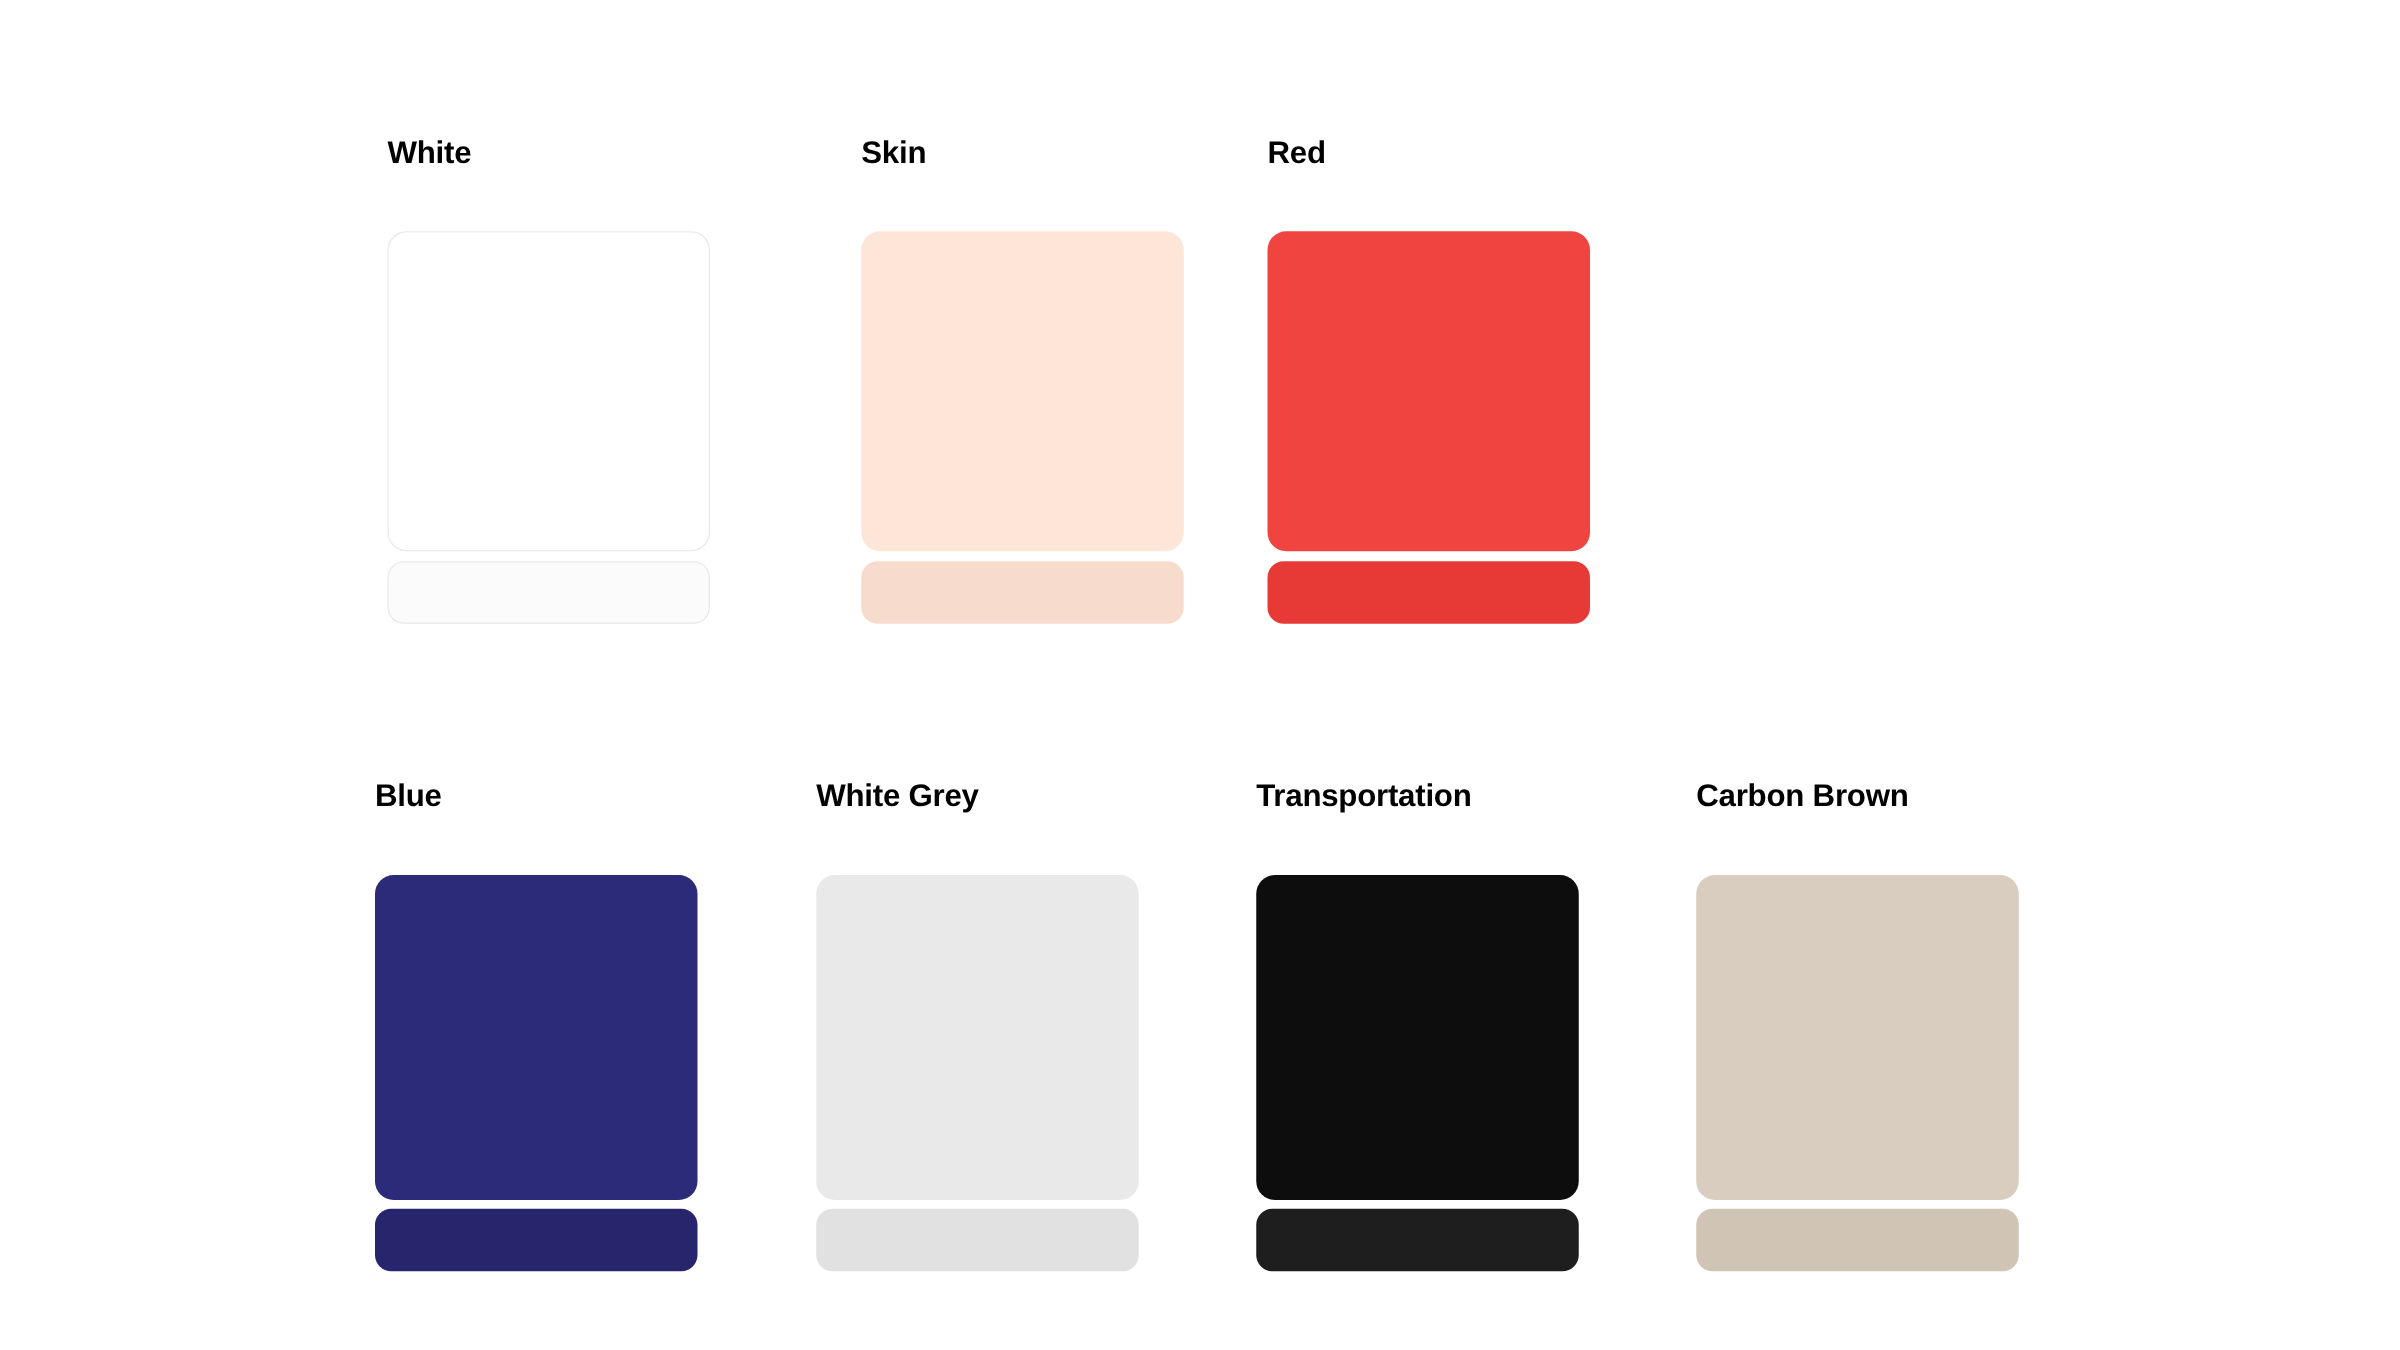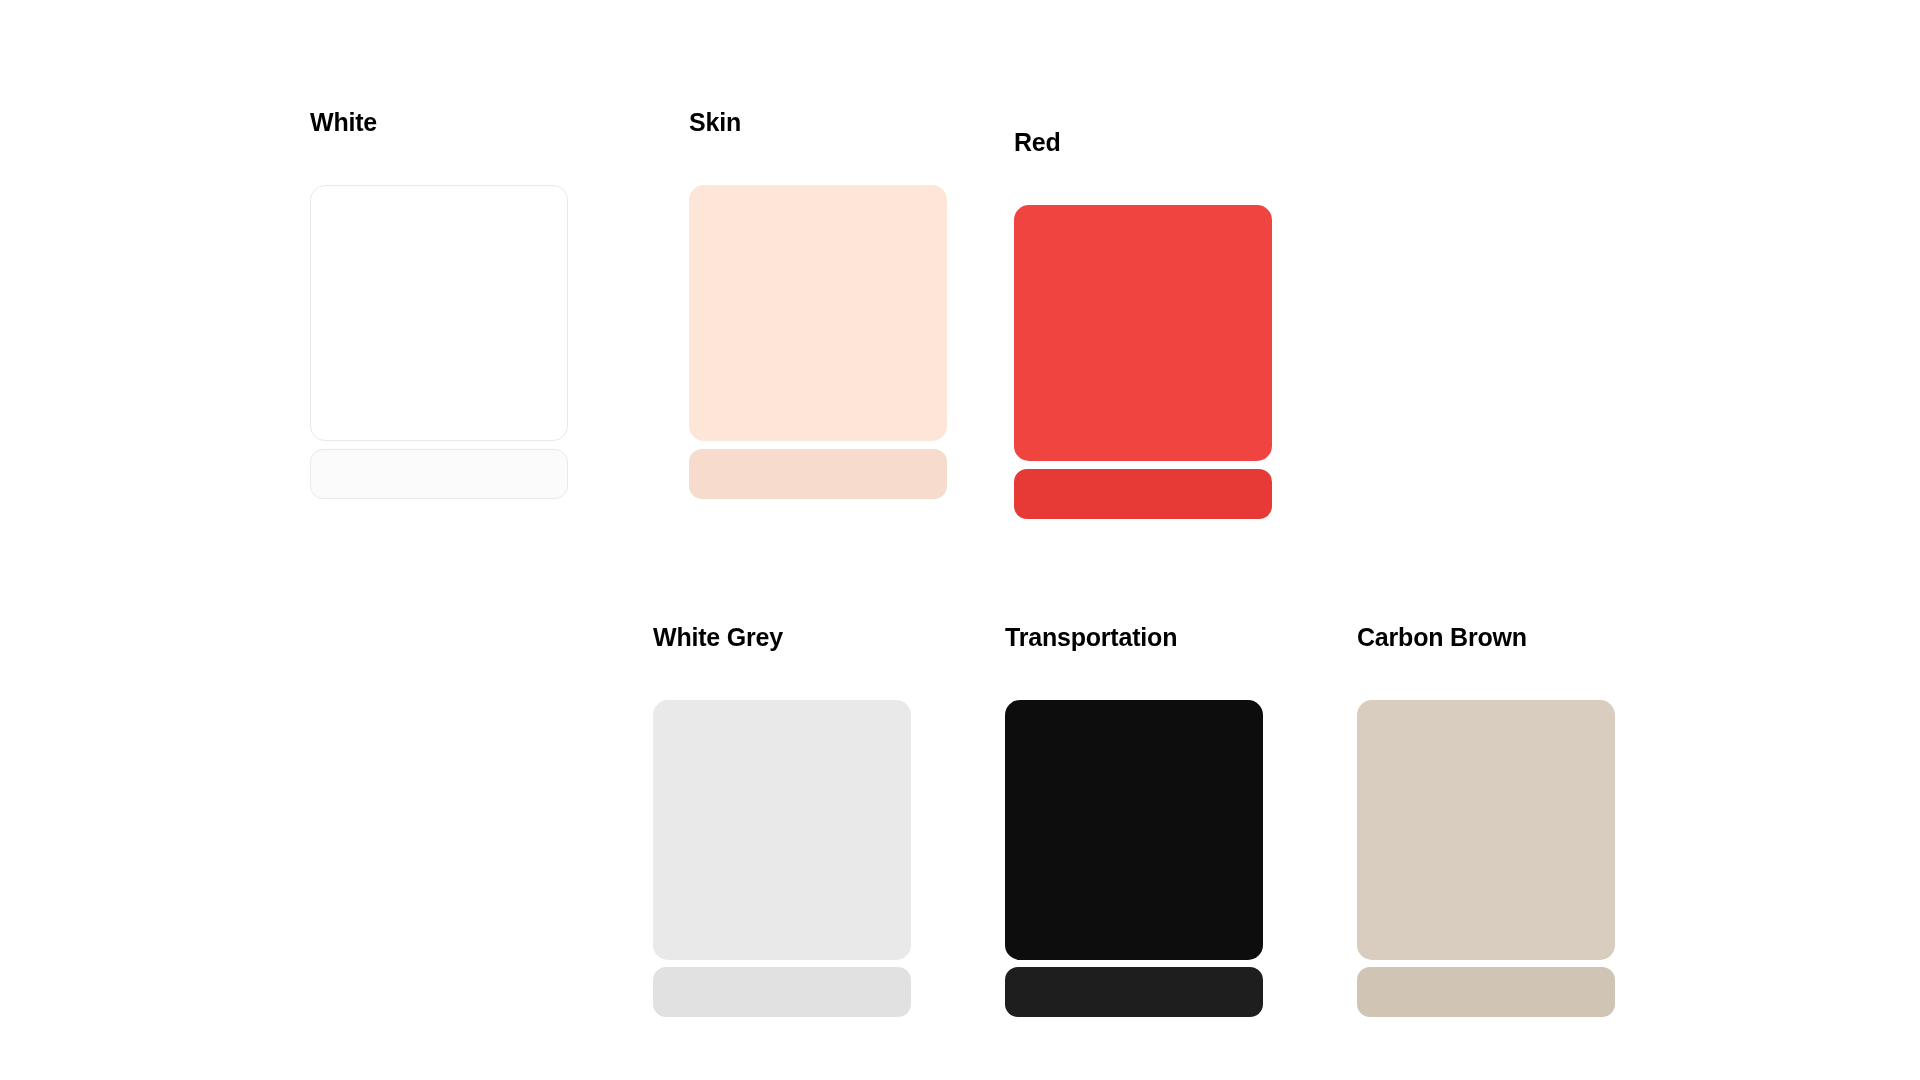--- a/index.html
+++ b/index.html
@@ -60,24 +60,29 @@
     <div class="swatch-card bordered" style="left: 310px; top: 110px; width: 258px;">
       <div class="swatch-label">White</div>
       <div class="swatch-main" style="background: rgb(255, 255, 255); height: 256px; margin-top: 50px; border-color: rgb(233, 233, 233);"></div>
       <div class="swatch-shade" style="background: rgb(251, 251, 251); height: 50px; margin-top: 8px; border-color: rgb(233, 233, 233);"></div>
     </div>
     <div class="swatch-card" style="left: 663px; top: 110px; width: 258px; margin-left: 26px;">
       <div class="swatch-label">Skin</div>
       <div class="swatch-main" style="background: rgb(253, 229, 216); height: 256px; margin-top: 50px;"></div>
       <div class="swatch-shade" style="background: rgb(247, 220, 205); height: 50px; margin-top: 8px;"></div>
     </div>
-    <div class="swatch-card" style="left: 1014px; top: 110px; width: 258px; margin-top: 20px;">
+    <div class="swatch-card" style="left: 1014px; top: 110px; width: 258px;">
       <div class="swatch-label">Red</div>
       <div class="swatch-main" style="background: rgb(239, 68, 64); height: 256px; margin-top: 50px;"></div>
       <div class="swatch-shade" style="background: rgb(231, 58, 55); height: 50px; margin-top: 8px;"></div>
+    </div>
+    <div class="swatch-card" style="left: 300px; top: 625px; width: 258px;">
+      <div class="swatch-label">Blue</div>
+      <div class="swatch-main" style="background: rgb(44, 43, 121); height: 260px; margin-top: 50px;"></div>
+      <div class="swatch-shade" style="background: rgb(39, 38, 108); height: 50px; margin-top: 7px;"></div>
     </div>
     <div class="swatch-card" style="left: 653px; top: 625px; width: 258px;">
       <div class="swatch-label">White Grey</div>
       <div class="swatch-main" style="background: rgb(233, 233, 233); height: 260px; margin-top: 50px;"></div>
       <div class="swatch-shade" style="background: rgb(226, 225, 225); height: 50px; margin-top: 7px;"></div>
     </div>
     <div class="swatch-card" style="left: 1005px; top: 625px; width: 258px;">
       <div class="swatch-label">Transportation</div>
       <div class="swatch-main" style="background: rgb(13, 13, 13); height: 260px; margin-top: 50px;"></div>
       <div class="swatch-shade" style="background: rgb(30, 30, 30); height: 50px; margin-top: 7px;"></div>

